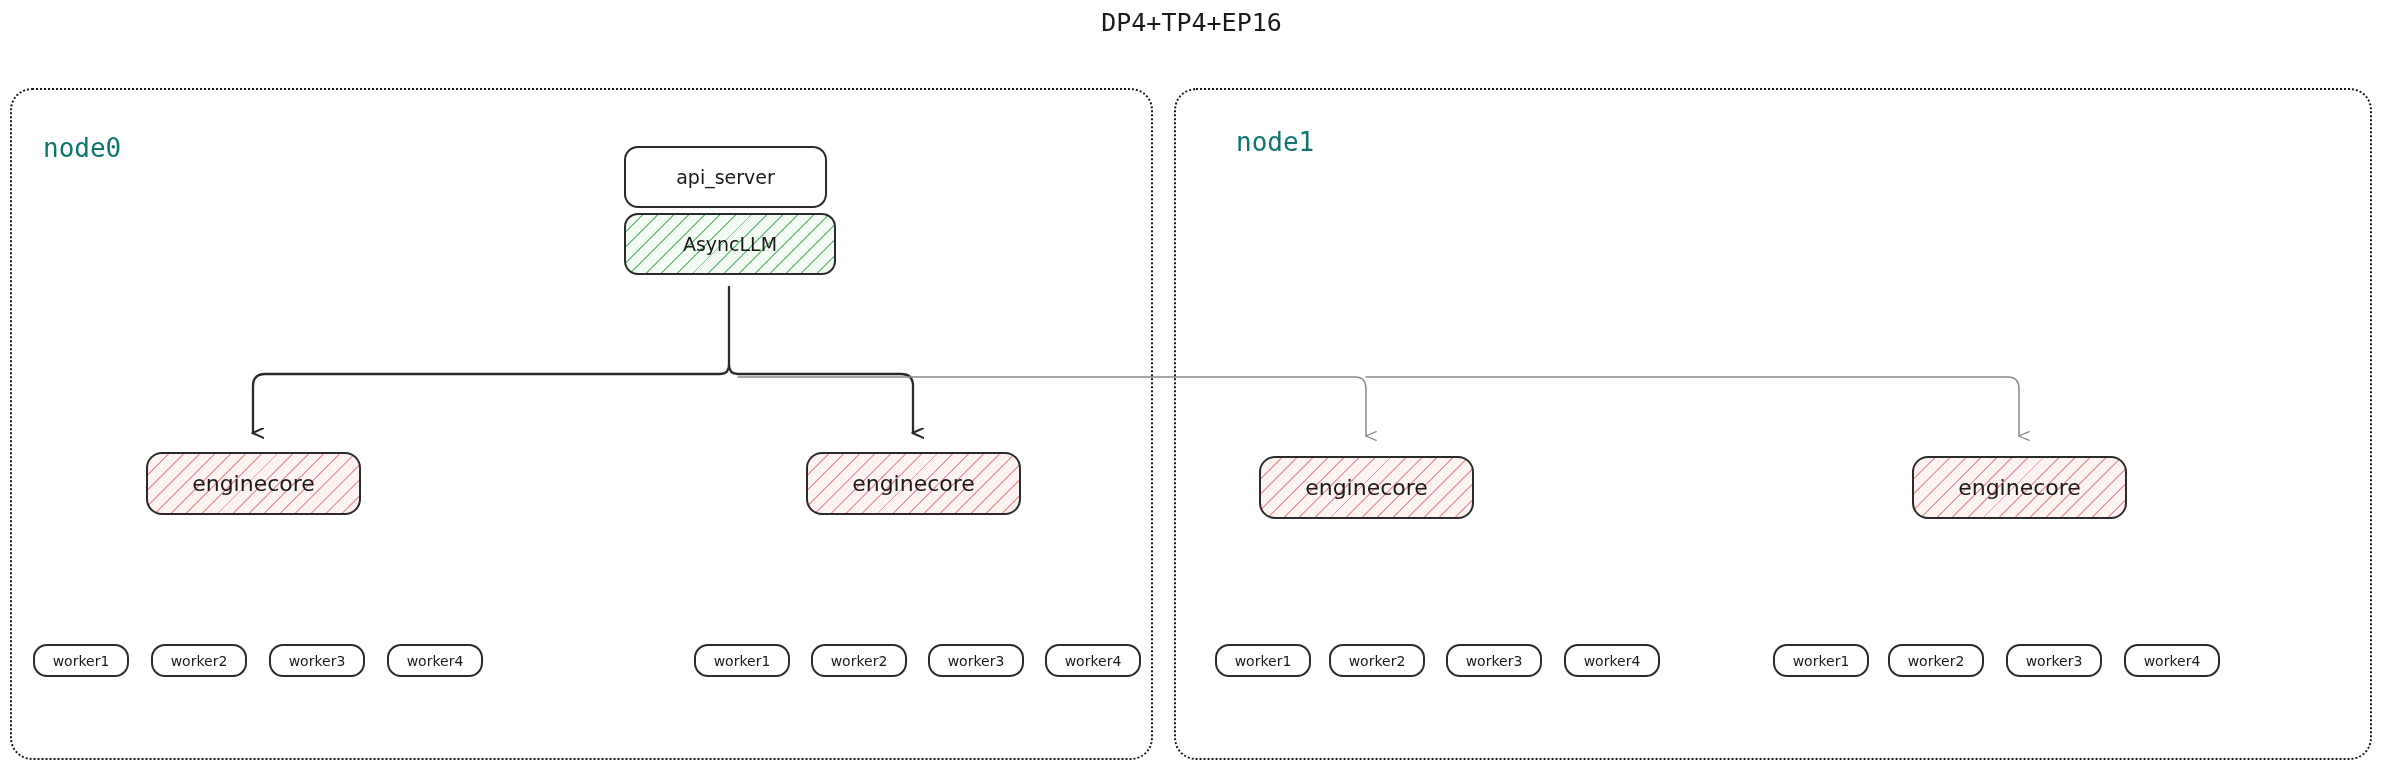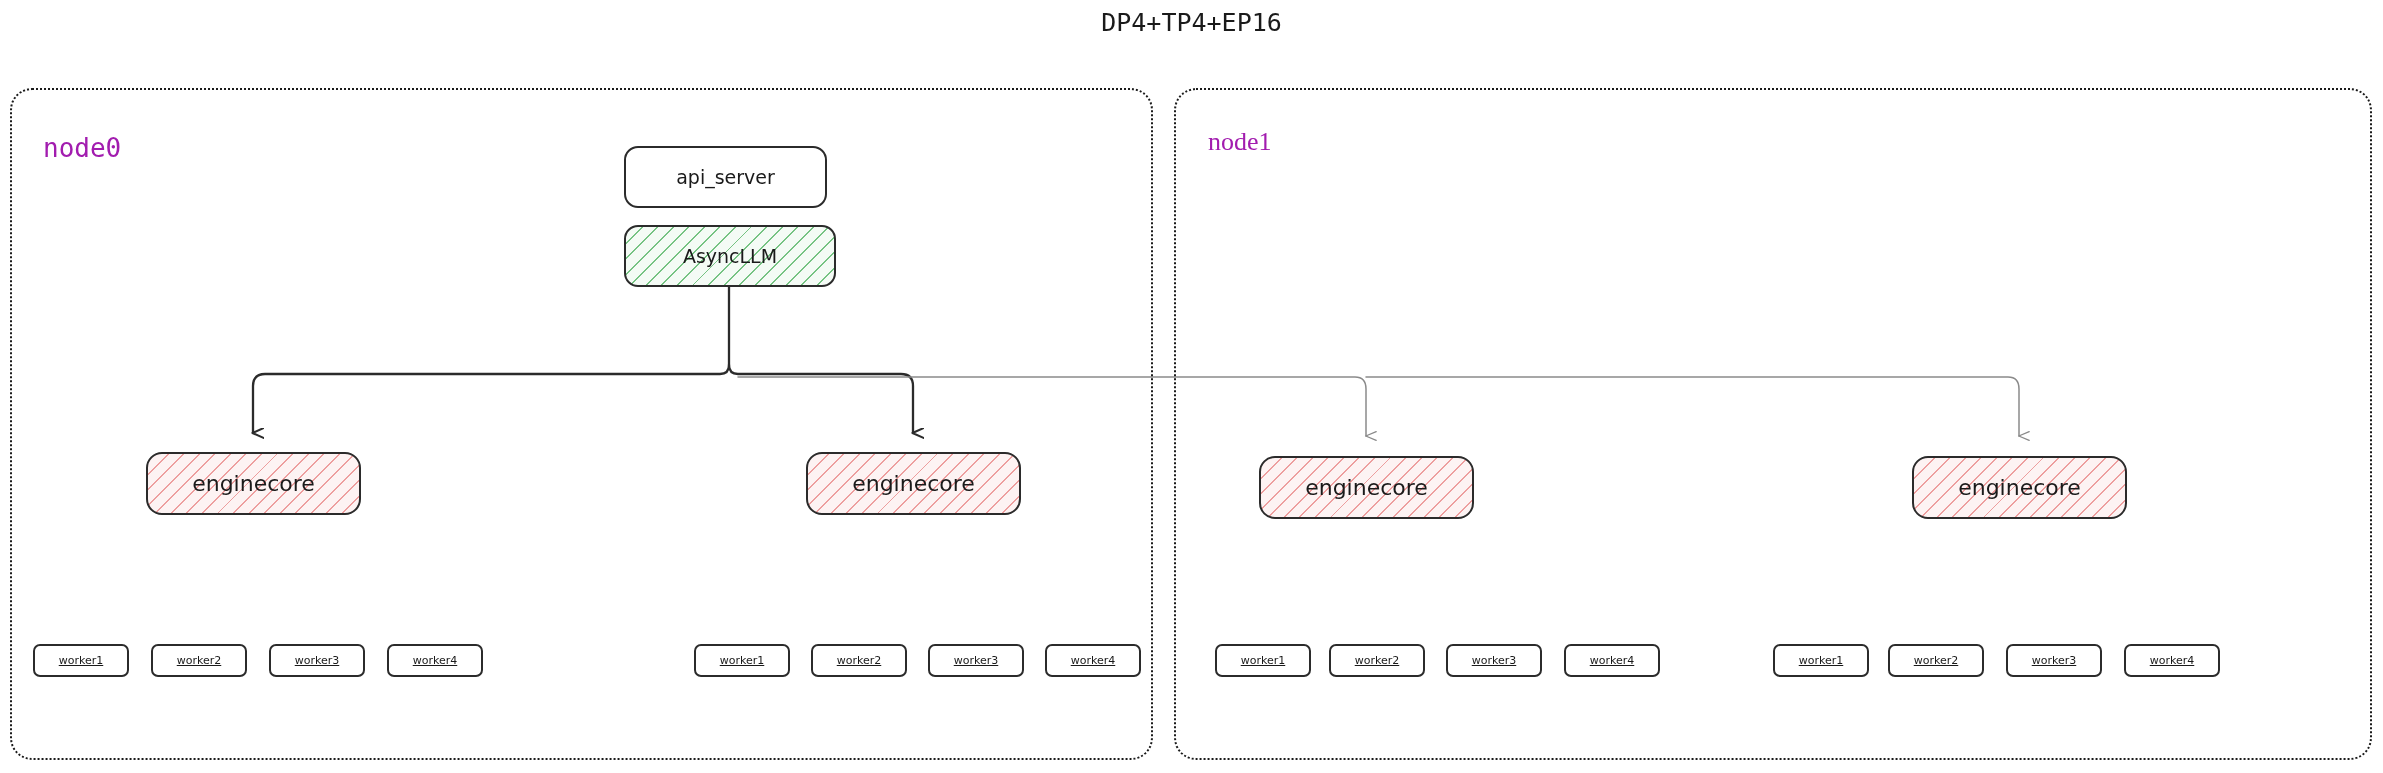--- a/index.html
+++ b/index.html
@@ -35,21 +35,21 @@
     position: absolute;
     border: 2.5px dotted #1a1a1a;
     border-radius: 22px;
     box-sizing: border-box;
     background: transparent;
   }
   .node-label {
     position: absolute;
     font-family: "DejaVu Sans Mono", monospace;
     font-size: 26px;
-    color: #a21caf;
+    color: #0f766e;
   }
   .box {
     position: absolute;
     box-sizing: border-box;
     display: flex;
     align-items: center;
     justify-content: center;
     font-family: "DejaVu Sans", sans-serif;
     color: #1a1a1a;
     border: 2px solid #2b2b2b;
@@ -85,27 +85,26 @@
     position: relative;
     z-index: 2;
   }
   .worker {
     position: absolute;
     box-sizing: border-box;
     display: flex;
     align-items: center;
     justify-content: center;
     border: 2px solid #2b2b2b;
-    border-radius: 7px;
+    border-radius: 14px;
     background: #ffffff;
     font-family: "DejaVu Sans", sans-serif;
-    font-size: 11px;
+    font-size: 14px;
     color: #1a1a1a;
     height: 33px;
-    text-decoration: underline;
   }
 </style>
 </head>
 <body>
 
 <svg id="canvas" viewBox="0 0 2383 773" xmlns="http://www.w3.org/2000/svg">
   <defs>
     <marker id="arrow-dark" markerWidth="14" markerHeight="14" refX="5.5" refY="11" orient="auto" markerUnits="userSpaceOnUse">
       <path d="M0.6,0.5 L5.5,11.5 L10.4,0.5" fill="none" stroke="#2b2b2b" stroke-width="2.1" stroke-linecap="round" stroke-linejoin="round"></path>
     </marker>
@@ -124,26 +123,26 @@
 
   <path d="M1366,377 L2008,377 Q2019,377 2019,389 L2019,436" fill="none" stroke="#8a8a8a" stroke-width="1.5" stroke-linecap="round" marker-end="url(#arrow-light)"></path>
 </svg>
 
 <div class="title">DP4+TP4+EP16</div>
 
 <div class="node-box" style="left:10px; top:88px; width:1143px; height:672px;"></div>
 <div class="node-label" style="left:43px; top:133px;">node0</div>
 
 <div class="node-box" style="left:1174px; top:88px; width:1198px; height:672px;"></div>
-<div class="node-label" style="left:1208px; top:127px;font-family:Liberation Serif, serif;">node1</div>
+<div class="node-label" style="left:1236px; top:127px;">node1</div>
 
 <div class="box box-plain" style="left:624px; top:146px; width:203px; height:62px;">
   <span class="lbl">api_server</span>
 </div>
-<div class="box box-async" style="left:624px; top:225px; width:212px; height:62px;text-align:center;">
+<div class="box box-async" style="left:624px; top:213px; width:212px; height:62px;text-align:center;">
   <span class="lbl">AsyncLLM</span>
 </div>
 
 <div class="box box-engine" style="left:146px; top:452px; width:215px; height:63px;">
   <span class="lbl">enginecore</span>
 </div>
 <div class="box box-engine" style="left:806px; top:452px; width:215px; height:63px;">
   <span class="lbl">enginecore</span>
 </div>
 <div class="box box-engine" style="left:1259px; top:456px; width:215px; height:63px;">

